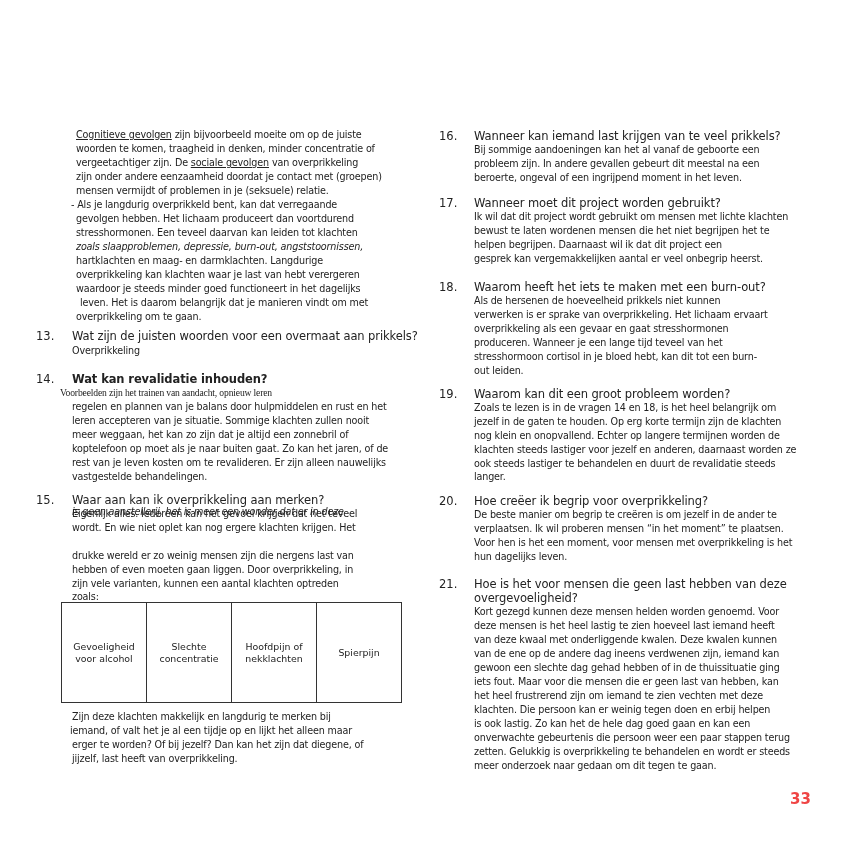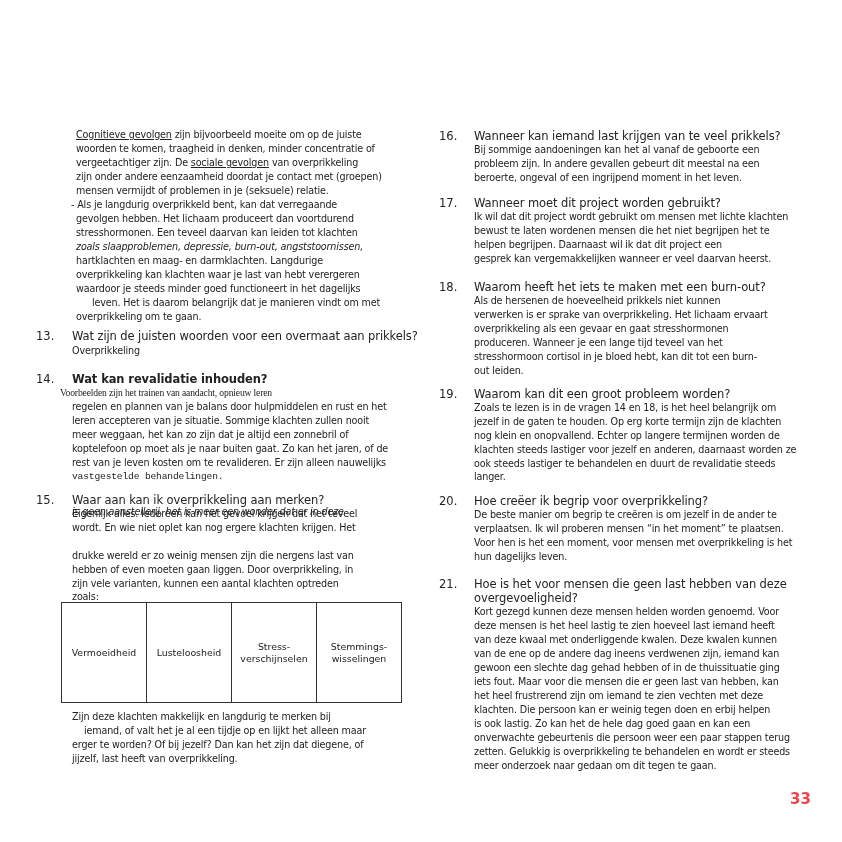--- a/index.html
+++ b/index.html
@@ -34,85 +34,85 @@
     <div class="line" style="left:76px; top:170px;">zijn onder andere eenzaamheid doordat je contact met (groepen)</div>
     <div class="line" style="left:76px; top:184px;">mensen vermijdt of  problemen in je (seksuele) relatie.</div>
 
     <div class="line" style="left:71px; top:198px;">- Als je langdurig overprikkeld bent, kan dat verregaande</div>
     <div class="line" style="left:76px; top:212px;">gevolgen hebben. Het lichaam produceert dan voortdurend</div>
     <div class="line" style="left:76px; top:226px;">stresshormonen. Een teveel daarvan kan leiden tot klachten</div>
     <div class="line" style="left:76px; top:240px;font-style:italic;">zoals slaapproblemen, depressie, burn-out, angststoornissen,</div>
     <div class="line" style="left:76px; top:254px;">hartklachten en maag- en darmklachten. Langdurige</div>
     <div class="line" style="left:76px; top:268px;">overprikkeling kan klachten waar je last van hebt verergeren</div>
     <div class="line" style="left:76px; top:282px;">waardoor je steeds minder goed functioneert in het dagelijks</div>
-    <div class="line" style="left:92px; top:296px;">leven. Het is daarom belangrijk dat je manieren vindt om met</div>
+    <div class="line" style="left:80px; top:296px;">leven. Het is daarom belangrijk dat je manieren vindt om met</div>
     <div class="line" style="left:76px; top:310px;">overprikkeling om te gaan.</div>
   </div>
 
   <div>
     <div class="qnum" style="left:36px; top:329px;">13.</div>
     <div class="qtitle" style="left:72px; top:329px;">Wat zijn de juisten woorden voor een overmaat aan prikkels?</div>
     <div class="line" style="left:72px; top:344px;">Overprikkeling</div>
   </div>
 
   <div>
     <div class="qnum" style="left:36px; top:372px;">14.</div>
     <div class="qtitle" style="left:72px; top:372px;font-weight:bold;">Wat kan revalidatie inhouden?</div>
     <div class="line" style="left:60px; top:386px;font-family:Liberation Serif, serif;">Voorbeelden zijn het trainen van aandacht, opnieuw leren</div>
     <div class="line" style="left:72px; top:400px;">regelen en plannen van je balans door hulpmiddelen en rust en het</div>
     <div class="line" style="left:72px; top:414px;">leren accepteren van je situatie. Sommige klachten zullen nooit</div>
     <div class="line" style="left:72px; top:428px;">meer weggaan, het kan zo zijn dat je altijd een zonnebril of</div>
     <div class="line" style="left:72px; top:442px;">koptelefoon op moet als je naar buiten gaat. Zo kan het jaren, of de</div>
     <div class="line" style="left:72px; top:456px;">rest van je leven kosten om te revalideren. Er zijn alleen nauwelijks</div>
-    <div class="line" style="left:72px; top:470px;font-family:Liberation Mono, monospace;">vastgestelde behandelingen.</div>
+    <div class="line" style="left:72px; top:470px;">vastgestelde behandelingen.</div>
   </div>
 
   <div>
     <div class="qnum" style="left:36px; top:493px;">15.</div>
     <div class="qtitle" style="left:72px; top:493px;">Waar aan kan ik overprikkeling aan merken?</div>
     <div class="line" style="left:72px; top:507px;">Eigenlijk alles. Iedereen kan het gevoel krijgen dat het teveel</div>
     <div class="line" style="left:72px; top:521px;">wordt. En wie niet oplet kan nog ergere klachten krijgen. Het</div>
     <div class="line" style="left:72px; top:505px;font-style:italic;">is geen aanstellerij, het is meer een wonder dat er in deze</div>
     <div class="line" style="left:72px; top:549px;">drukke wereld er zo weinig mensen zijn die nergens last van</div>
     <div class="line" style="left:72px; top:563px;">hebben of even moeten gaan liggen. Door overprikkeling, in</div>
     <div class="line" style="left:72px; top:577px;">zijn vele varianten, kunnen een aantal klachten optreden</div>
     <div class="line" style="left:72px; top:590px;">zoals:</div>
 
     <table class="symptoms">
       <tbody>
-          <tr class="r1">
-        <td>Vermoeidheid</td>
-        <td>Lusteloosheid</td>
-        <td>Stress-<br>verschijnselen</td>
-        <td>Stemmings-<br>wisselingen</td>
+      <tr class="r3">
+        <td>Gevoeligheid<br>voor alcohol</td>
+        <td>Slechte<br>concentratie</td>
+        <td>Hoofdpijn of<br>nekklachten</td>
+        <td>Spierpijn</td>
       </tr>
     </tbody>
       </table>
 
     <div class="line" style="left:72px; top:710px;">Zijn deze klachten makkelijk en langdurig te merken bij</div>
-    <div class="line" style="left:84px; top:724px;text-align:right;">iemand, of valt het je al een tijdje op en lijkt het alleen maar</div>
+    <div class="line" style="left:70px; top:724px;text-align:right;">iemand, of valt het je al een tijdje op en lijkt het alleen maar</div>
     <div class="line" style="left:72px; top:738px;">erger te worden? Of bij jezelf? Dan kan het zijn dat diegene, of</div>
     <div class="line" style="left:72px; top:752px;">jijzelf, last heeft van overprikkeling.</div>
   </div>
 
   <div>
     <div class="qnum" style="left:439px; top:129px;">16.</div>
     <div class="qtitle" style="left:474px; top:129px;">Wanneer kan iemand last krijgen van te veel prikkels?</div>
     <div class="line" style="left:474px; top:143px;">Bij sommige aandoeningen kan het al vanaf de geboorte een</div>
     <div class="line" style="left:474px; top:157px;">probleem zijn. In andere gevallen gebeurt dit meestal na een</div>
     <div class="line" style="left:474px; top:171px;">beroerte, ongeval of een ingrijpend moment in het leven.</div>
   </div>
 
   <div>
     <div class="qnum" style="left:439px; top:196px;">17.</div>
     <div class="qtitle" style="left:474px; top:196px;">Wanneer moet dit project worden gebruikt?</div>
     <div class="line" style="left:474px; top:210px;">Ik wil dat dit project wordt gebruikt om mensen met lichte klachten</div>
     <div class="line" style="left:474px; top:224px;">bewust te laten wordenen mensen die het niet begrijpen het te</div>
     <div class="line" style="left:474px; top:238px;">helpen begrijpen. Daarnaast wil ik dat dit project een</div>
-    <div class="line" style="left:474px; top:252px;">gesprek kan vergemakkelijken wanneer er veel daarvan heerst.</div>
+    <div class="line" style="left:474px; top:252px;">gesprek kan vergemakkelijken aantal er veel onbegrip heerst.</div>
   </div>
 
   <div>
     <div class="qnum" style="left:439px; top:280px;">18.</div>
     <div class="qtitle" style="left:474px; top:280px;">Waarom heeft het iets te maken met een burn-out?</div>
     <div class="line" style="left:474px; top:294px;">Als de hersenen de hoeveelheid prikkels niet kunnen</div>
     <div class="line" style="left:474px; top:308px;">verwerken is er sprake van overprikkeling. Het lichaam ervaart</div>
     <div class="line" style="left:474px; top:322px;">overprikkeling als een gevaar en gaat stresshormonen</div>
     <div class="line" style="left:474px; top:336px;">produceren. Wanneer je een lange tijd teveel van het</div>
     <div class="line" style="left:474px; top:350px;">stresshormoon cortisol in je bloed hebt, kan dit tot een burn-</div>

